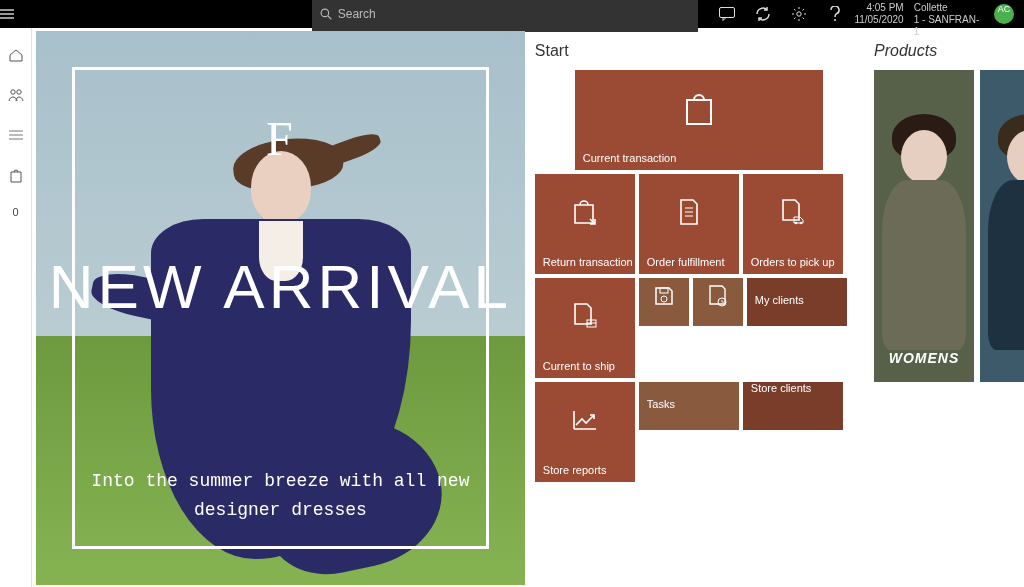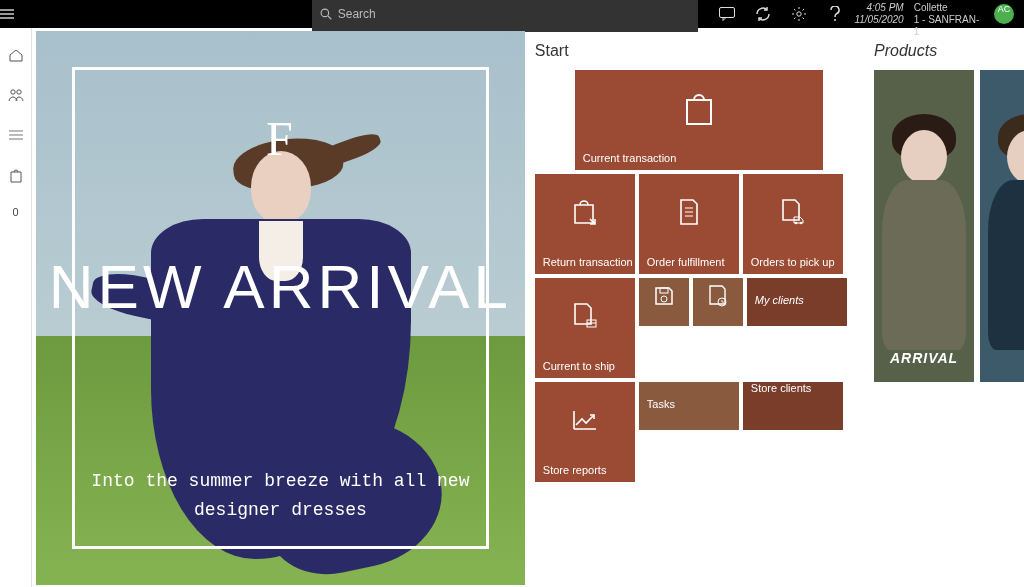--- a/index.html
+++ b/index.html
@@ -5,21 +5,21 @@
   * { box-sizing: border-box; margin: 0; padding: 0; }
   html, body { width: 1024px; height: 587px; overflow: hidden; font-family: "Segoe UI", Arial, sans-serif; background: #fff; }
   
   .topbar { height: 28px; background: #000; color: #ccc; display: flex; align-items: center; }
   .ham { width: 32px; text-align: center; font-size: 14px; cursor: pointer; }
   .top-spacer { flex: 0 0 280px; }
   .search { width: 390px; height: 36px; background: #333; display: flex; align-items: center; padding: 0 8px; color: #bbb; font-size: 12px; text-align: right; }
   .search svg { margin-right: 6px; }
   .top-icons { display: flex; align-items: center; gap: 18px; margin-left: 20px; }
   .top-icons .ico { width: 18px; height: 18px; display:flex; align-items:center; justify-content:center; cursor:pointer; color:#ddd; }
-  .datetime { margin-left: 10px; text-align: right; font-size: 10px; line-height: 12px; font-style: italic; }
+  .datetime { margin-left: 10px; text-align: right; font-size: 10px; line-height: 12px; }
   .userblock { margin-left: 10px; text-align: left; font-size: 10px; line-height: 12px; }
   .avatar { width: 20px; height: 20px; border-radius: 50%; background: #4caf50; color:#fff; font-size:9px; display:flex; align-items:flex-start; justify-content:center; margin: 0 10px; }
   
   .body { display: flex; height: 559px; }
   .leftnav { width: 32px; background: #fff; border-right: 1px solid #e3e3e3; display:flex; flex-direction:column; align-items:center; padding-top: 18px; gap: 22px; }
   .leftnav .navico { width: 18px; height: 18px; color:#555; cursor:pointer; display:flex; align-items:center; justify-content:center; }
   .leftnav .zero { font-size: 11px; color:#444; }
   .main { flex:1; display:flex; gap: 0; padding: 0; overflow:hidden; }
   
   .hero { width: 490px; height: 554px; margin: 3px 0 0 4px; position: relative; background: linear-gradient(#a8c0cb 0%, #b9ccd2 55%, #6d9a3e 55%, #86b352 100%); overflow:hidden; }
@@ -225,21 +225,21 @@
         <div class="tile brown w50 h48">
           <span class="ticn">
             <svg width="20" height="22" viewBox="0 0 20 22">
                 <path d="M2 1h12l3 3v15H2z" fill="none" stroke="#fff" stroke-width="1.4"></path>
                 <circle cx="14" cy="17" r="4" fill="none" stroke="#fff"></circle>
                 <path d="M14 15v2h2" stroke="#fff"></path>
               </svg>
           </span>
         </div>
         <div class="tile dark w104 h48">
-          <span class="lbl" style="bottom:auto;top:16px;font-style:italic;">My clients</span>
+          <span class="lbl" style="bottom:auto;top:16px;">My clients</span>
         </div>
         <div class="tile w104 h100" style="grid-row:span 2">
           <span class="ticn">
             <svg width="26" height="22" viewBox="0 0 26 22">
                 <path d="M2 20V2M2 20h22" stroke="#fff" stroke-width="1.6"></path>
                 <path d="M4 16l6-6 4 4 8-8" fill="none" stroke="#fff" stroke-width="1.6"></path>
                 <path d="M18 6h4v4" fill="none" stroke="#fff" stroke-width="1.6"></path>
               </svg>
           </span>
           <span class="lbl">Store reports</span>
@@ -254,21 +254,21 @@
       </div>
     </div>
 
     <div class="prodcol">
       <div class="section-h">Products</div>
       <div class="prod-scroll">
         <div class="prodcard">
           <div class="p-hair"></div>
             <div class="p-head"></div>
             <div class="p-body"></div>
-          <div class="prodlabel">ARRIVAL</div>
+          <div class="prodlabel">WOMENS</div>
         </div>
         <div class="prodcard prodcard2">
           <div class="p-hair"></div>
             <div class="p-head"></div>
             <div class="p-body"></div>
           <div class="prodlabel">M</div>
         </div>
       </div>
     </div>
 

